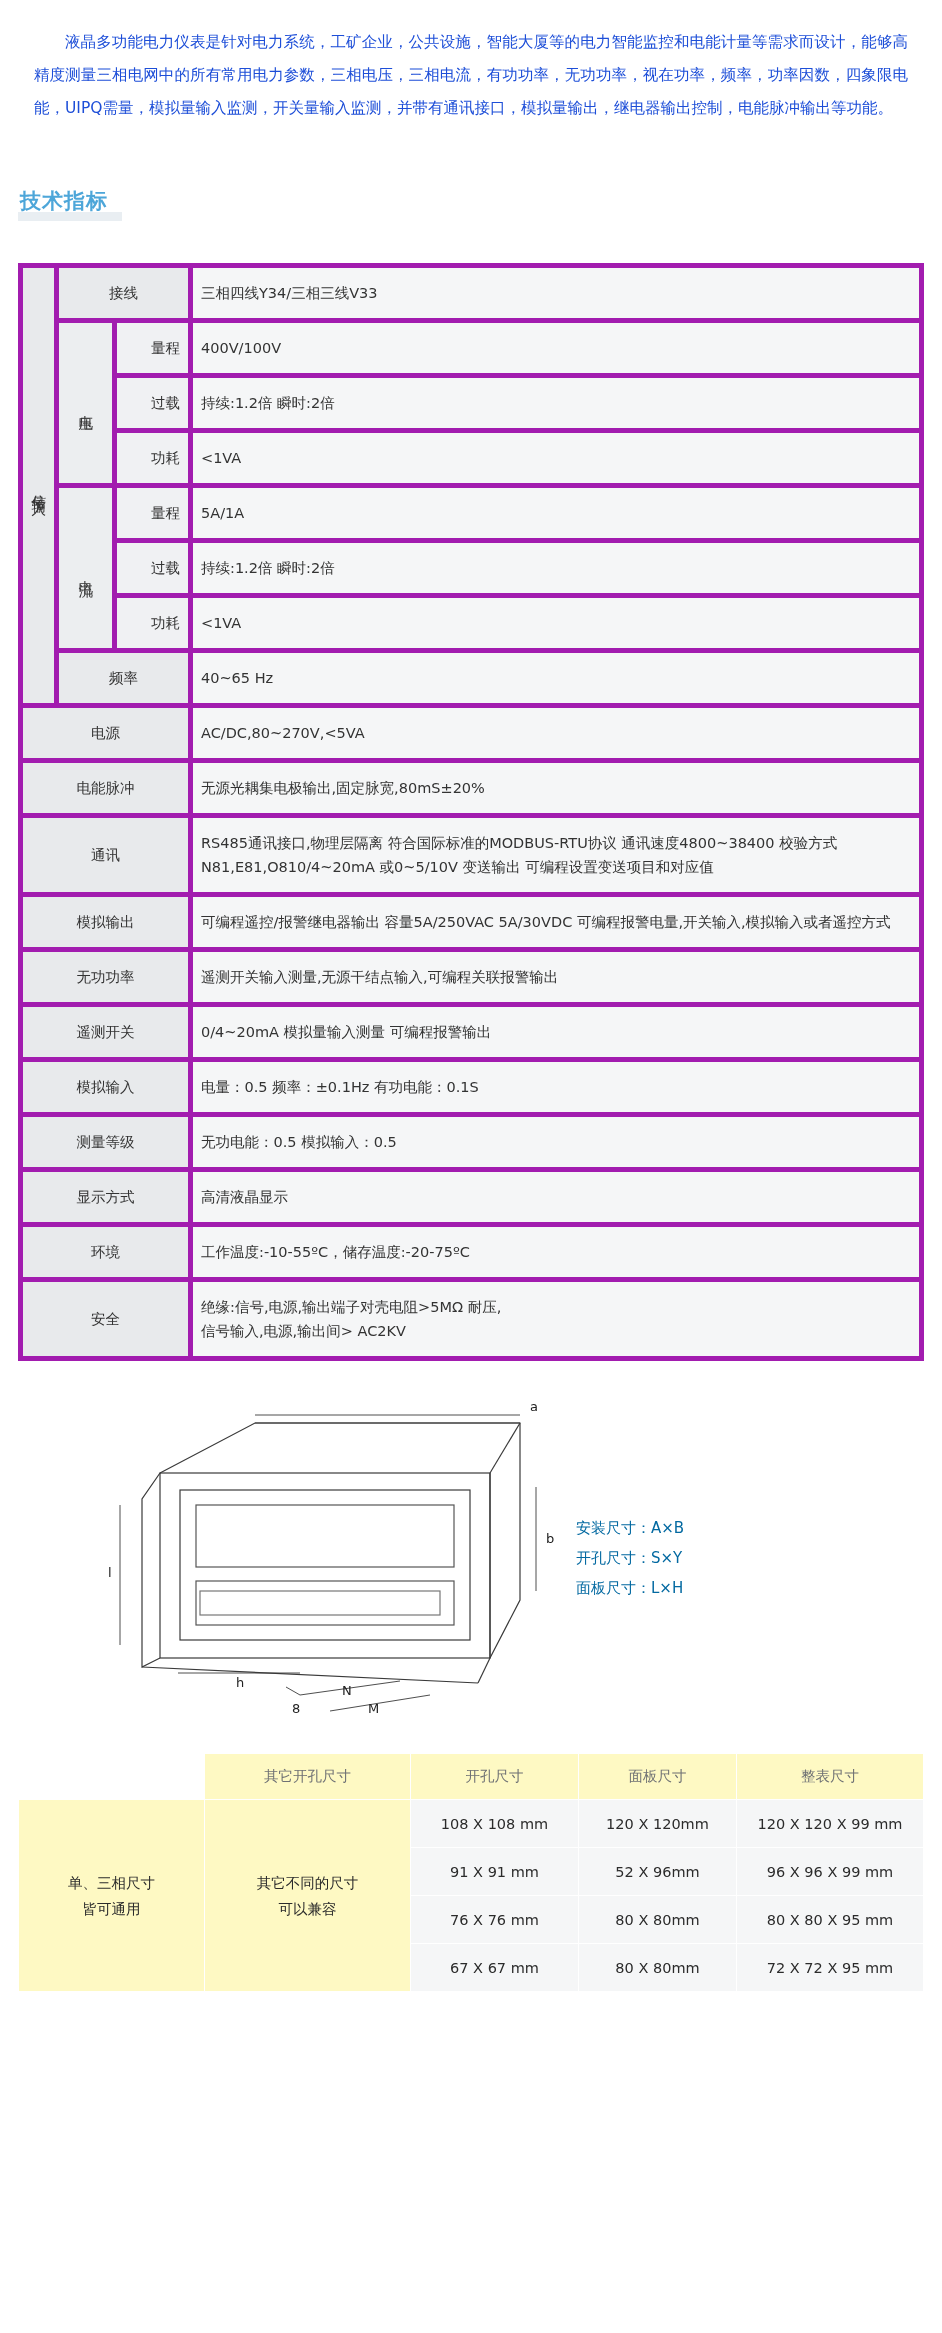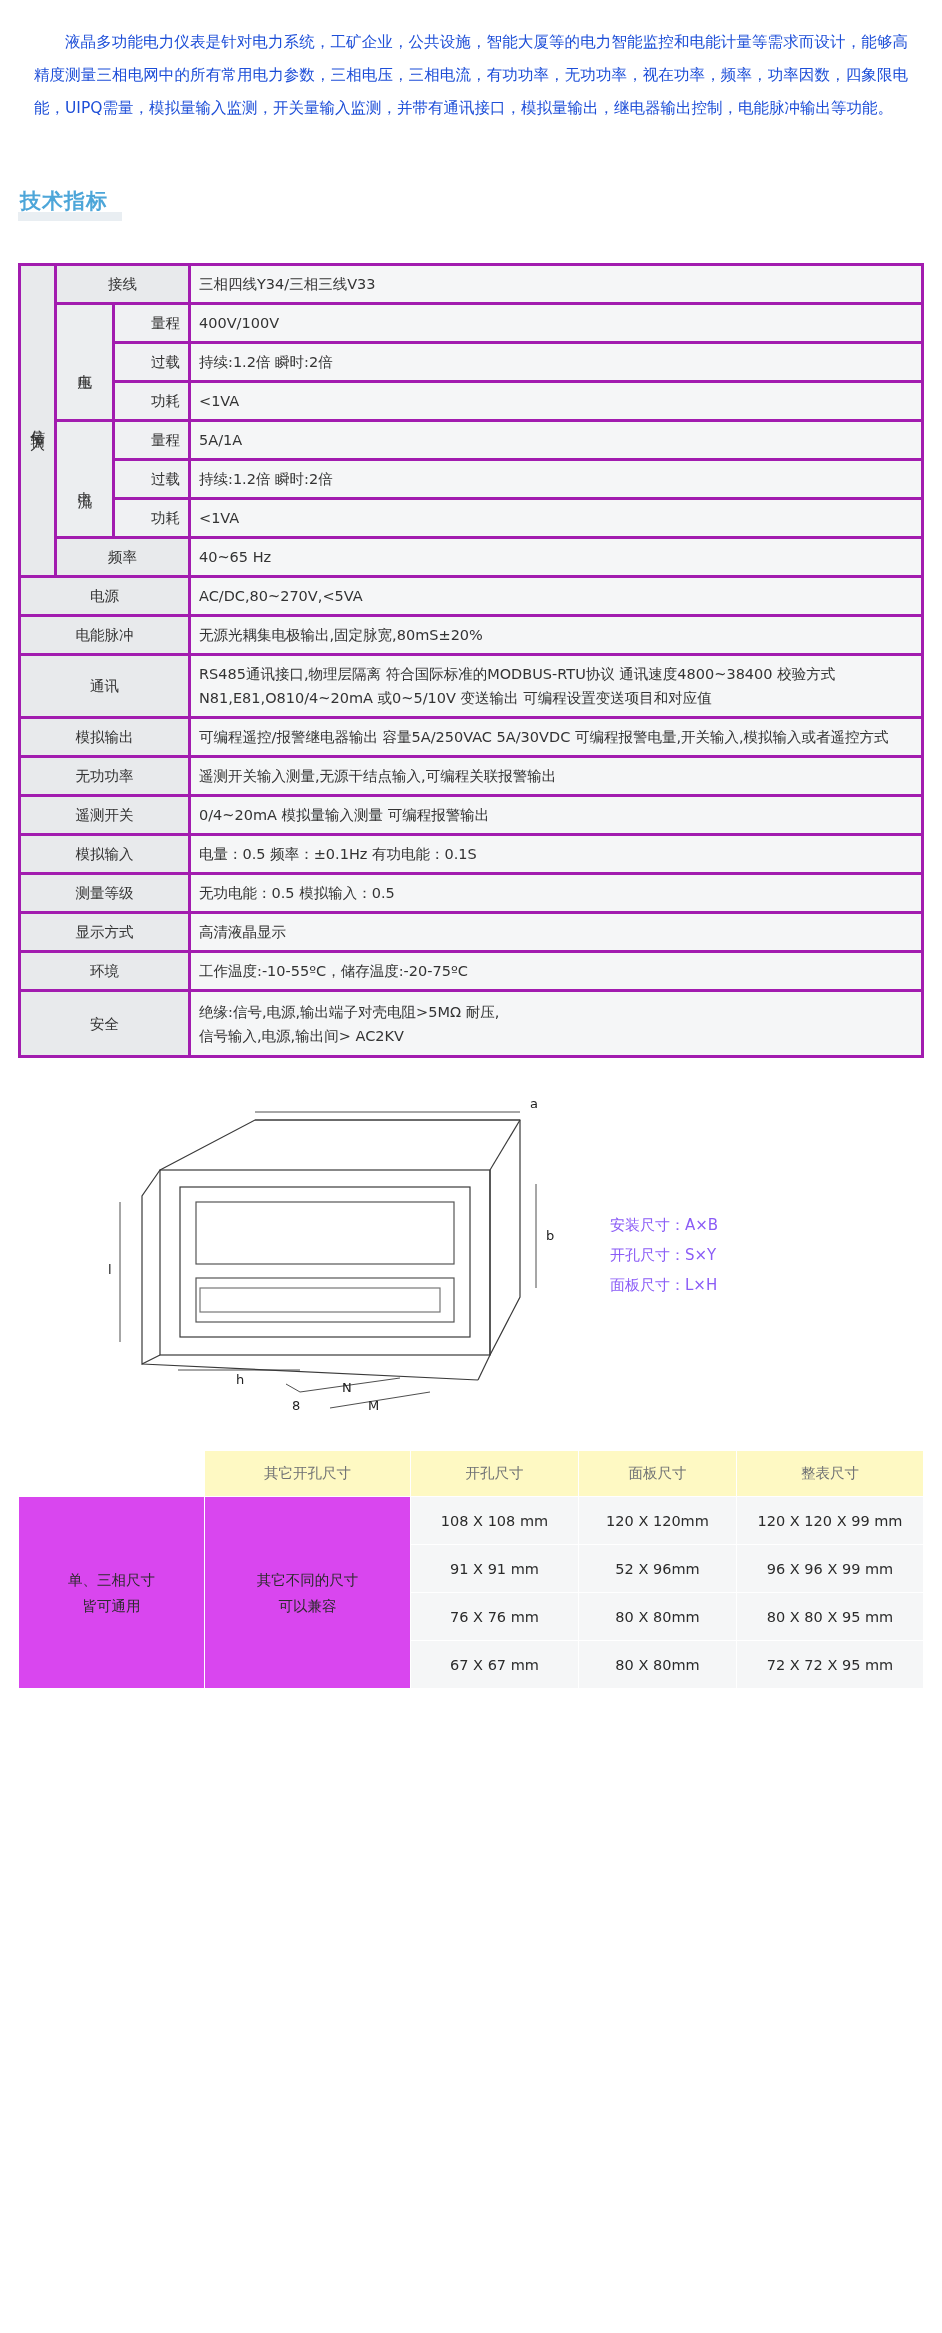--- a/index.html
+++ b/index.html
@@ -52,24 +52,24 @@
   }
 
   
   .spec-wrap { margin: 40px 18px 0 18px; }
   table.spec {
     border-collapse: collapse;
     width: 906px;
     table-layout: fixed;
   }
   table.spec td {
-    border: 3px solid #a21caf;
+    border: 5px solid #a21caf;
     font-size: 14.5px;
     color: #333;
-    padding: 6px 8px;
+    padding: 13px 8px;
     vertical-align: middle;
     line-height: 24px;
   }
   td.lbl {
     background: #e8eaec;
     color: #6f7174;
     text-align: center;
     font-size: 14.5px;
   }
   td.lbl2 {
@@ -102,25 +102,25 @@
   }
 
   
   .dim-wrap {
     margin: 34px 0 0 0;
     position: relative;
     height: 330px;
   }
   .dim-note {
     position: absolute;
-    left: 610px;
+    left: 576px;
     top: 118px;
     font-size: 15px;
     line-height: 30px;
-    color: #8b5cf6;
+    color: #0369a1;
   }
 
   
   .size-wrap { margin: 28px 18px 0 18px; }
   table.sizes {
     border-collapse: collapse;
     width: 906px;
     table-layout: fixed;
   }
   table.sizes td, table.sizes th {
@@ -132,21 +132,21 @@
     font-weight: normal;
   }
   table.sizes th {
     background: #fef9c3;
     color: #6f7174;
     height: 46px;
   }
   table.sizes th.blank { background: #ffffff; border: none; }
   table.sizes td.cell { background: #f5f6f7; color: #2b2b2b; height: 48px; }
   table.sizes td.side {
-    background: #d946ef;
+    background: #fef9c3;
     color: #2b2b2b;
     line-height: 26px;
   }
 </style>
 </head>
 <body>
 
 <div class="page">
 
 

